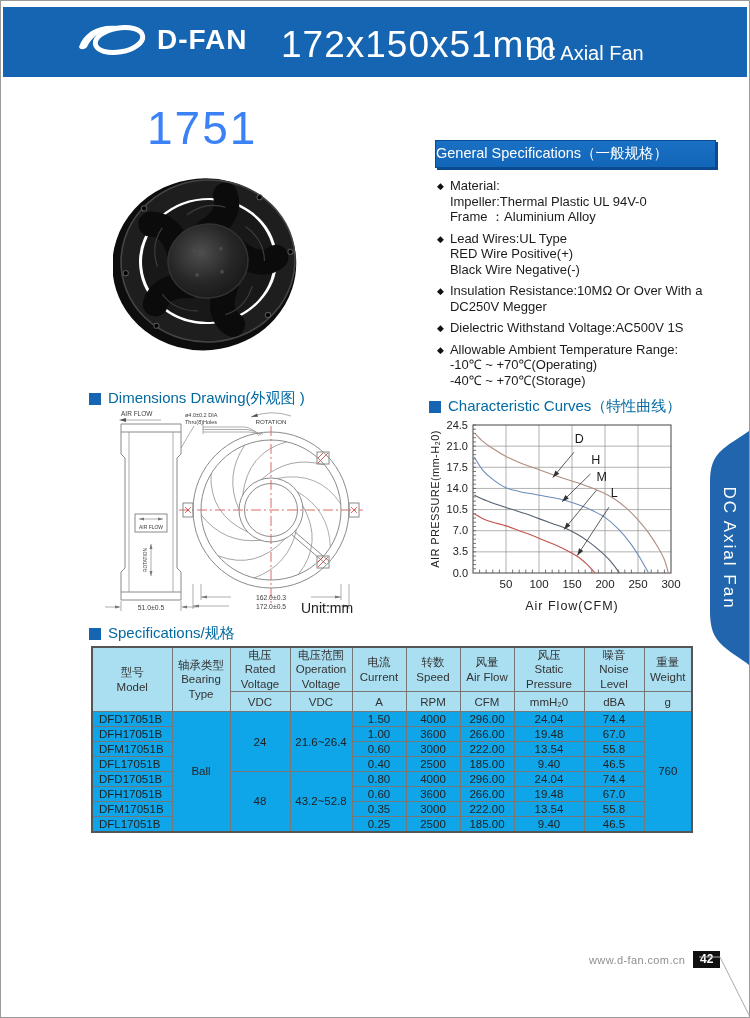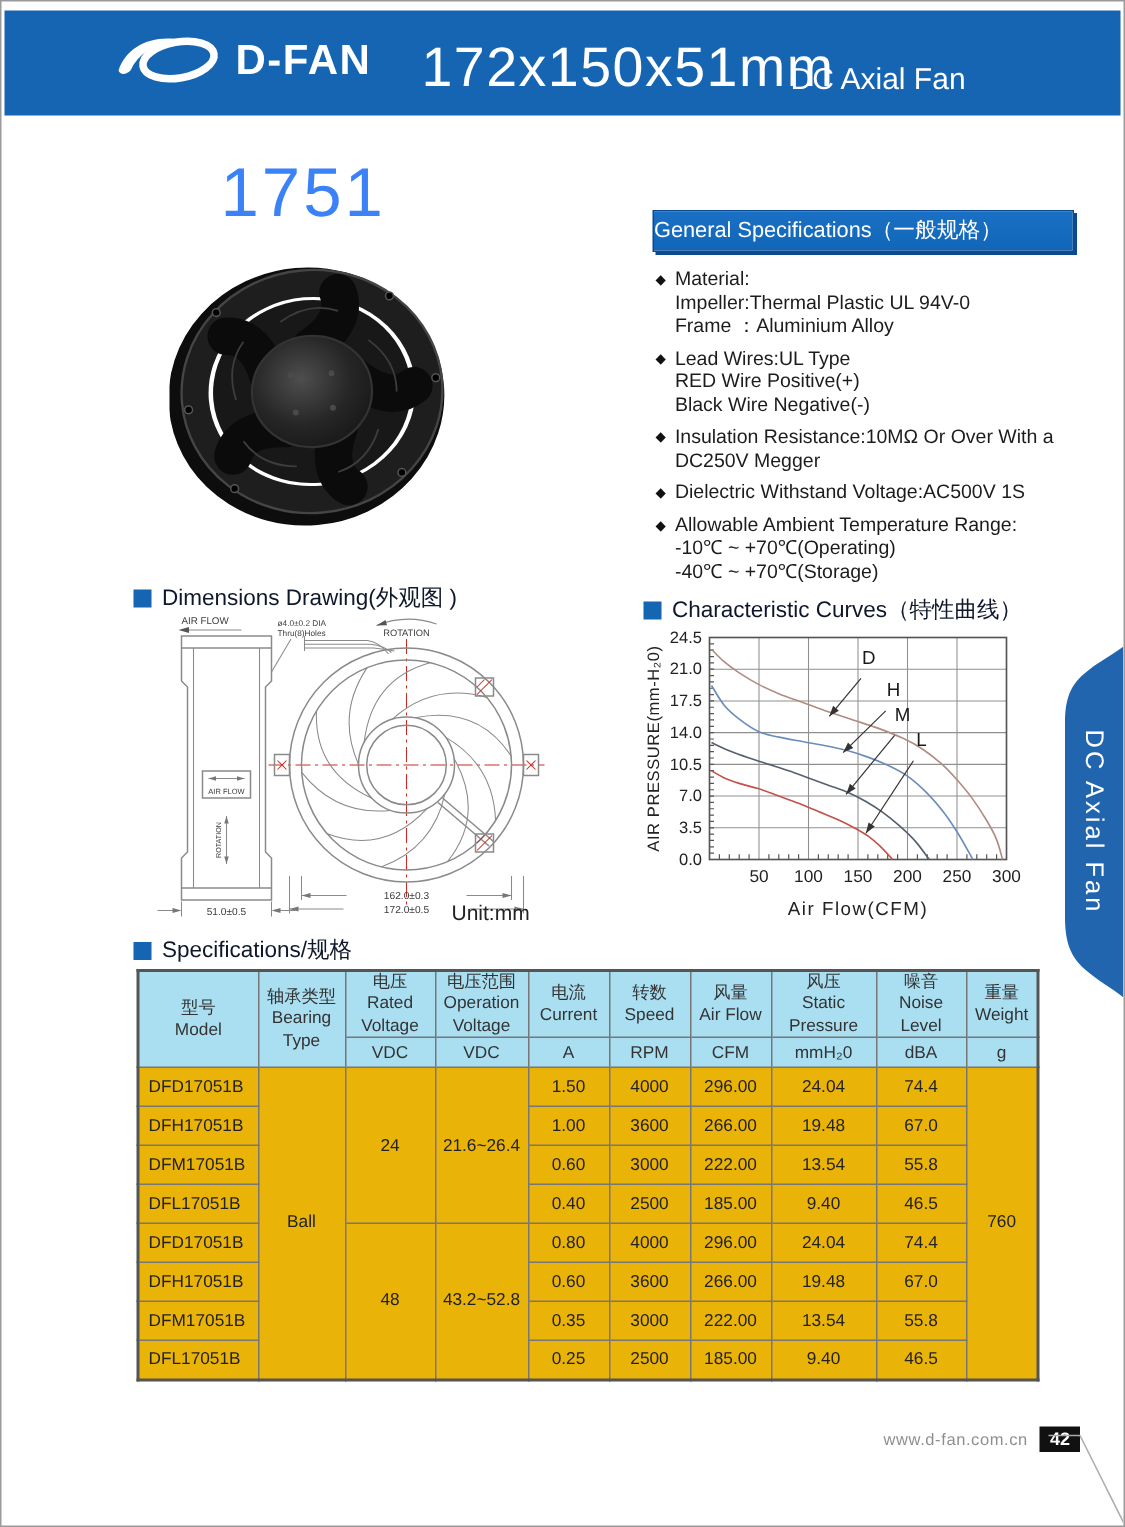--- a/index.html
+++ b/index.html
@@ -25,21 +25,21 @@
   .fan-photo{position:absolute;left:112px;top:170px;}
   
   .gen-specs{position:absolute;left:434px;top:139px;width:281px;}
   .gen-specs-bar{background:linear-gradient(#1a70c4,var(--panel-blue));border:1px solid var(--panel-blue-dark);
       box-shadow:2px 2px 0 var(--panel-blue-dark);color:#fff;font-size:14.5px;padding:3px 0 4px;}
   .gen-specs-list{margin-top:11px;}
   .spec-item{display:flex;margin-bottom:6px;font-size:13px;color:#1c1c1c;line-height:1.12;}
   .spec-item .diamond{font-size:9px;color:#111;margin:2px 6px 0 2px;flex:0 0 auto;}
   .spec-lines div{padding-bottom:1px;}
   
-  .sec-title{position:absolute;display:flex;align-items:center;font-size:15px;color:#0f172a;}
+  .sec-title{position:absolute;display:flex;align-items:center;font-size:15px;color:#0369a1;}
   .sec-title .sq{width:12px;height:12px;background:var(--brand-blue);margin-right:7px;flex:0 0 auto;}
   #dims-title{left:88px;top:388px;}
   #curves-title{left:428px;top:396px;justify-content:center;}
   #specs-title{left:88px;top:623px;}
   
   .dims-svg{position:absolute;left:98px;top:407px;}
   .dl{stroke:#8a8a8a;fill:none;stroke-width:1;}
   .dlt{stroke:#8a8a8a;fill:none;stroke-width:0.7;}
   .redl{stroke:var(--accent-red);fill:none;stroke-width:0.7;}
   .dtx{fill:#3c3c3c;}
@@ -53,21 +53,21 @@
   .yt{font-size:11px;text-anchor:end;fill:#222;}
   .xlab{font-size:12.5px;text-anchor:middle;fill:#222;letter-spacing:1px;}
   .ylab{font-size:11px;text-anchor:middle;fill:#222;letter-spacing:.4px;}
   .clab{font-size:12.5px;text-anchor:middle;fill:#1a1a1a;}
   
   .spec-table{position:absolute;left:90px;top:645px;width:600px;border-collapse:collapse;table-layout:fixed;
       border:2px solid #555;font-size:11.5px;color:#222;}
   .spec-table th,.spec-table td{border:1px solid #777;text-align:center;font-weight:normal;}
   .spec-table thead tr:first-child th{height:42px;background:var(--table-header);line-height:1.25;color:#333;}
   .spec-table thead tr:last-child th{height:20px;background:var(--table-header);color:#333;}
-  .spec-table tbody td{height:26px;background:#eab308;}
+  .spec-table tbody td{height:15px;background:#0ea5e9;}
   .spec-table td.model{text-align:left;padding-left:6px;}
   
   .site{position:absolute;left:588px;top:953px;font-size:11px;color:#8f8f8f;letter-spacing:.4px;}
   .pageno{position:absolute;left:692px;top:950px;background:#111;color:#fff;font-size:12px;font-weight:bold;padding:1px 7px 2px;}
   .corner-lines{position:absolute;right:0;bottom:0;}
   
   .side-tab{position:absolute;right:0;top:430px;width:46px;height:234px;}
   .side-tab span{position:absolute;left:16px;top:50%;transform:translateY(-50%);
       writing-mode:vertical-rl;color:#fff;font-size:17px;letter-spacing:2px;white-space:nowrap;}
 </style>

